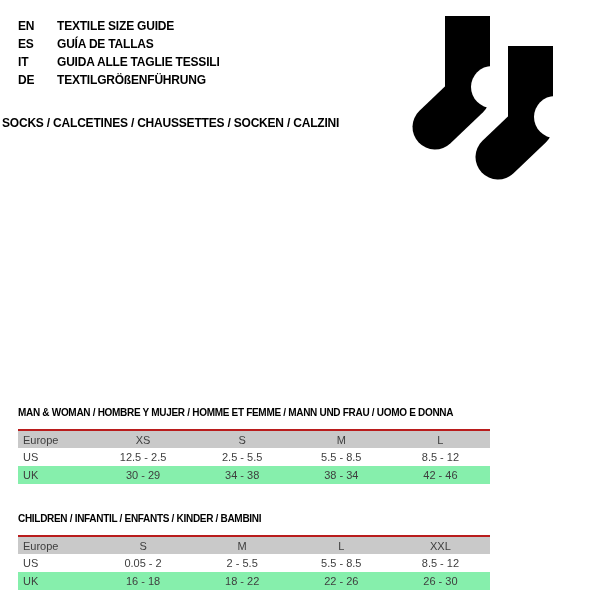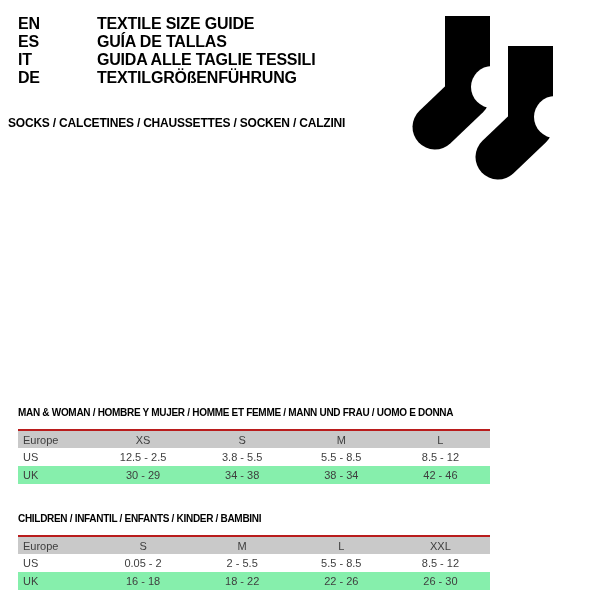--- a/index.html
+++ b/index.html
@@ -9,29 +9,28 @@
     background: #ffffff;
     font-family: "Liberation Sans", "DejaVu Sans", sans-serif;
     color: #000;
     overflow: hidden;
   }
 
   
   .lang-list { position: absolute; left: 18px; top: 15px; }
   .lang-row {
     display: flex; align-items: flex-end; height: 18px;
-    font-size: 16px; font-weight: bold; letter-spacing: -0.2px;
+    font-size: 12px; font-weight: bold; letter-spacing: -0.2px;
     white-space: nowrap;
-    gap: 40px;
   }
   .lang-code { width: 39px; flex: 0 0 39px; }
 
   
   .product-line {
-    position: absolute; left: 8px; top: 116px;
+    position: absolute; left: 2px; top: 116px;
     font-size: 12px; font-weight: bold; letter-spacing: -0.2px;
     white-space: nowrap;
   }
 
   
   .sock-icon { position: absolute; left: 402px; top: 10px; }
 
   
   .size-block { position: absolute; left: 18px; width: 472px; }
   .block-1 { top: 406px; }
@@ -107,21 +106,21 @@
         <td>XS</td>
         <td>S</td>
         <td>M</td>
         <td>L</td>
       </tr>
     </thead>
     <tbody>
       <tr>
         <td class="first">US</td>
         <td>12.5 - 2.5</td>
-        <td>3.8 - 5.5</td>
+        <td>2.5 - 5.5</td>
         <td>5.5 - 8.5</td>
         <td>8.5 - 12</td>
       </tr>
       <tr class="alt">
         <td class="first">UK</td>
         <td>30 - 29</td>
         <td>34 - 38</td>
         <td>38 - 34</td>
         <td>42 - 46</td>
       </tr>

